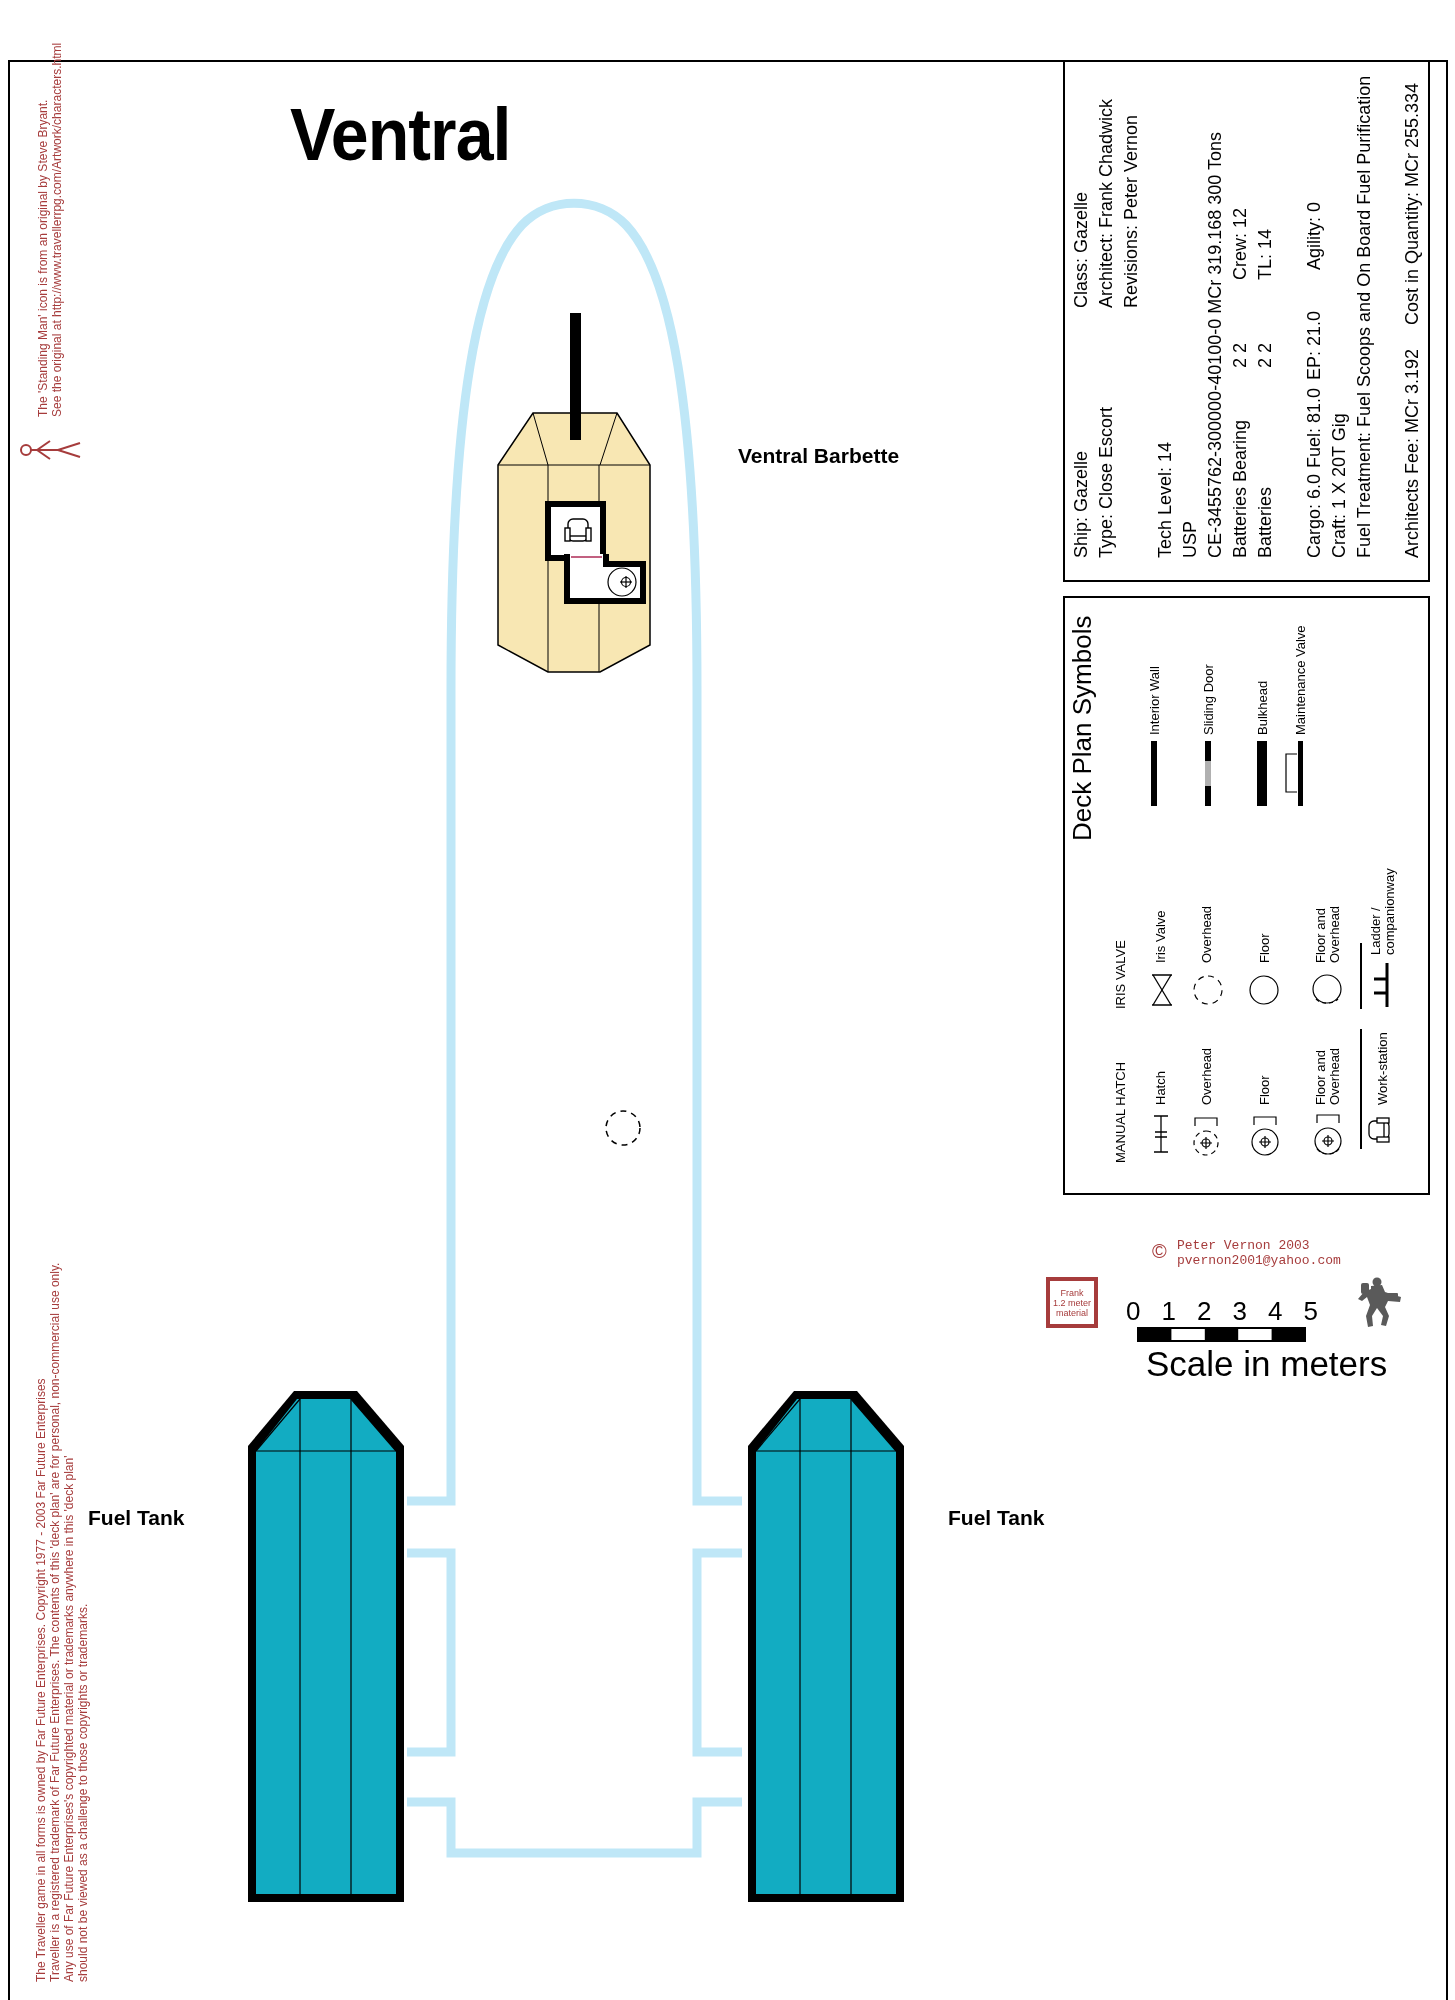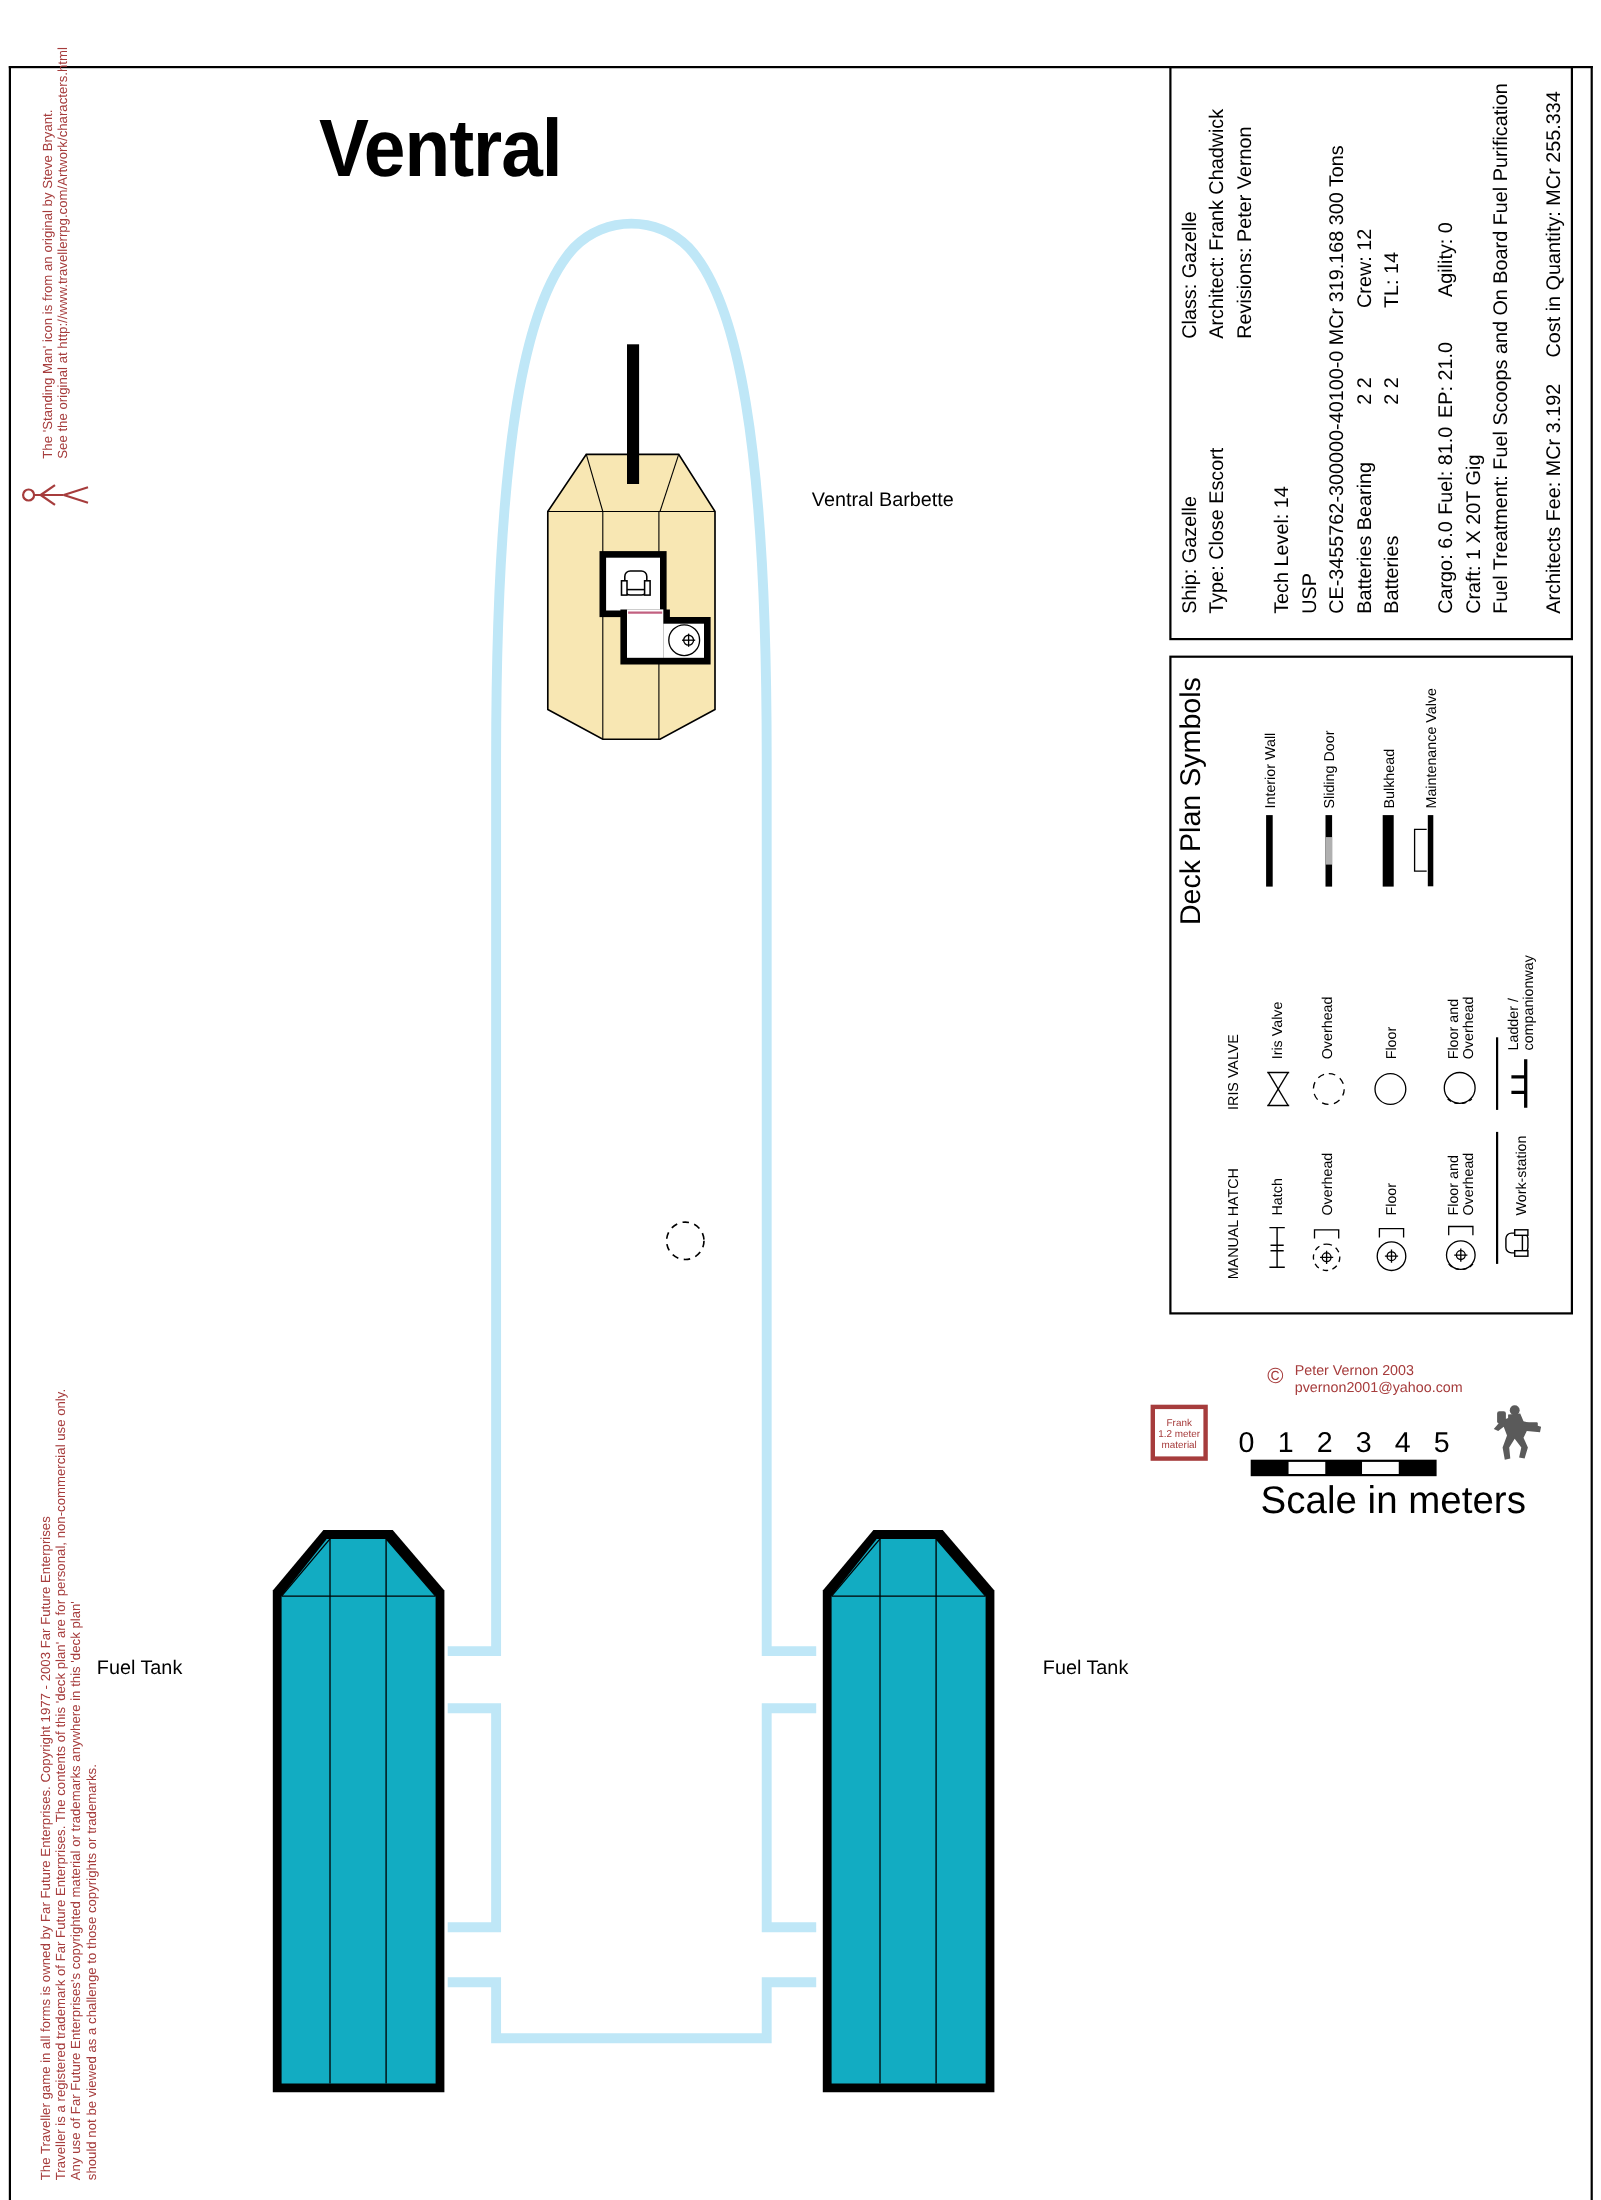--- a/index.html
+++ b/index.html
@@ -3,21 +3,21 @@
 <meta charset="utf-8">
 <style>
   html,body{margin:0;padding:0;background:#fff;}
   body{width:1455px;height:2000px;position:relative;overflow:hidden;
        font-family:"Liberation Sans","DejaVu Sans",sans-serif;color:#000;}
   .abs{position:absolute;}
   #page-border{position:absolute;left:8px;top:60px;width:1436px;height:1960px;
        border:2px solid #000;border-bottom:none;}
   #plan-title{position:absolute;left:290px;top:92px;font-size:74px;font-weight:bold;
        letter-spacing:-1px;transform:scaleX(0.92);transform-origin:left top;white-space:nowrap;}
-  .plan-label{position:absolute;font-size:18px;font-weight:normal;white-space:nowrap;}
+  .plan-label{position:absolute;font-size:21px;font-weight:bold;white-space:nowrap;}
   
   .rotwrap{position:absolute;overflow:visible;}
   .rot{position:absolute;left:0;top:0;transform-origin:0 0;}
   
   #info-box{left:1063px;top:60px;width:363px;height:518px;border:2px solid #000;}
   #info-inner{width:518px;height:363px;transform:translateY(518px) rotate(-90deg);font-size:18px;}
   #info-inner .row{position:absolute;white-space:nowrap;}
   
   #symbols-box{left:1063px;top:596px;width:363px;height:595px;border:2px solid #000;}
   #symbols-inner{width:595px;height:363px;transform:translateY(595px) rotate(-90deg);font-size:13px;}
@@ -36,21 +36,21 @@
   #red-man .rot{width:26px;height:66px;transform:translateY(26px) rotate(-90deg);}
   
   #scale-numbers{position:absolute;left:1126px;top:1296px;width:192px;display:flex;
        justify-content:space-between;font-size:26px;}
   #scale-caption{position:absolute;left:1146px;top:1344px;font-size:35px;white-space:nowrap;}
   #grid-note{position:absolute;left:1046px;top:1277px;width:44px;height:43px;
        border:4px solid var(--c-red);color:var(--c-red);font-size:9px;line-height:10px;
        text-align:center;display:flex;flex-direction:column;justify-content:center;}
   #credit{position:absolute;left:1152px;top:1238px;color:var(--c-red);}
   #credit .csym{position:absolute;left:0;top:2px;font-size:20px;}
-  #credit .cl{position:absolute;left:25px;white-space:nowrap;font-size:13px;line-height:15px;}
+  #credit .cl{position:absolute;left:25px;white-space:nowrap;font-size:13px;line-height:15px;font-family:Liberation Mono, monospace;}
   svg{display:block;}
 </style>
 </head>
 <body>
 
 <div id="page-border"></div>
 
 <svg class="abs" width="1455" height="2000" viewBox="0 0 1455 2000" style="left:0;top:0">
 
   <g fill="none" style="stroke:var(--c-hull)" stroke-width="9">

